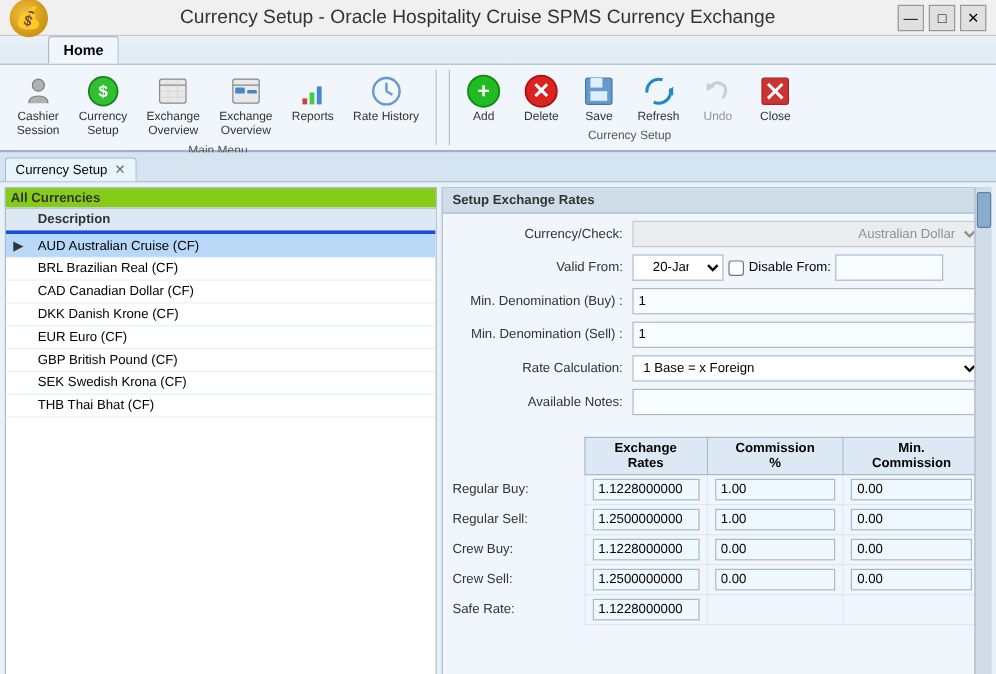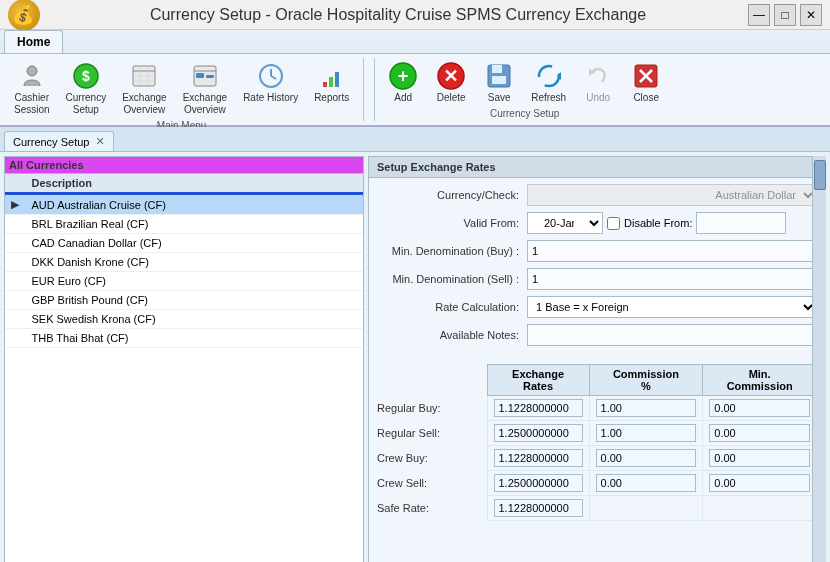--- a/index.html
+++ b/index.html
@@ -6,21 +6,21 @@
     body { font-family: 'Segoe UI', Tahoma, Arial, sans-serif; font-size: 12px; background: #d4e4f0; width: 830px; height: 562px; overflow: hidden; }
 
     
     .title-bar { background: #f0f0f0; border-bottom: 1px solid #ccc; display: flex; align-items: center; justify-content: space-between; padding: 4px 8px; height: 30px; }
     .title-bar-title { font-size: 16px; color: #333; flex: 1; text-align: center; }
     .title-bar-controls { display: flex; gap: 4px; }
     .title-bar-btn { width: 22px; height: 22px; border: 1px solid #999; background: #e0e0e0; cursor: pointer; font-size: 12px; display: flex; align-items: center; justify-content: center; }
 
     
     .ribbon { background: linear-gradient(to bottom, #e8f0f8, #ccdded); border-bottom: 2px solid #aac; }
-    .ribbon-tabs { display: flex; padding: 0 4px; }
+    .ribbon-tabs { display: flex; padding: 0 4px; margin-left: 36px; }
     .ribbon-tab { padding: 4px 12px; font-size: 12px; background: #dce8f0; border: 1px solid #aabbc8; border-bottom: none; cursor: pointer; margin-right: 2px; border-radius: 3px 3px 0 0; }
     .ribbon-tab.active { background: #f0f6fc; font-weight: bold; }
 
     .ribbon-content { background: #f0f6fc; border-top: 1px solid #aabbc8; padding: 4px 8px; display: flex; align-items: flex-end; gap: 2px; }
     .ribbon-group { display: flex; flex-direction: column; align-items: center; border-right: 1px solid #b0c4d8; padding-right: 8px; margin-right: 4px; }
     .ribbon-buttons { display: flex; gap: 4px; }
     .ribbon-btn { display: flex; flex-direction: column; align-items: center; cursor: pointer; padding: 2px 6px; border-radius: 3px; min-width: 44px; }
     .ribbon-btn .btn-icon { width: 32px; height: 32px; display: flex; align-items: center; justify-content: center; font-size: 22px; }
     .ribbon-btn .btn-label { font-size: 10px; color: #333; text-align: center; line-height: 1.2; }
     .ribbon-btn.disabled { opacity: 0.5; cursor: default; }
@@ -31,21 +31,21 @@
     
     .main-area { display: flex; flex-direction: column; height: calc(562px - 30px - 72px); }
     .tab-bar { display: flex; align-items: center; background: #d4e4f0; padding: 4px 4px 0 4px; border-bottom: 1px solid #aabbc8; }
     .content-tab { display: flex; align-items: center; background: #e8f4fc; border: 1px solid #aabbc8; border-bottom: none; padding: 3px 8px; border-radius: 3px 3px 0 0; font-size: 11px; cursor: pointer; }
     .content-tab .tab-close { margin-left: 6px; color: #666; cursor: pointer; font-size: 11px; }
 
     .content-area { display: flex; flex: 1; background: #e8f0f8; padding: 4px; gap: 4px; overflow: hidden; }
 
     
     .left-panel { width: 360px; display: flex; flex-direction: column; }
-    .panel-title { font-size: 11px; font-weight: bold; color: #333; padding: 2px 4px; background: #d946ef; border: 1px solid #aabbc8; border-bottom: none; }
+    .panel-title { font-size: 11px; font-weight: bold; color: #333; padding: 2px 4px; background: #84cc16; border: 1px solid #aabbc8; border-bottom: none; }
     .currency-list { border: 1px solid #aabbc8; background: white; flex: 1; overflow-y: auto; }
     .currency-list table { width: 100%; border-collapse: collapse; }
     .currency-list th { background: #dce8f4; border-bottom: 3px solid #1d4ed8; padding: 3px 6px; text-align: left; font-size: 11px; font-weight: bold; color: #333; }
     .currency-list td { padding: 3px 6px; font-size: 11px; border-bottom: 1px solid #e8f0f8; }
     .currency-list tr.selected td { background: #b8d8f8; }
     .arrow-cell { width: 16px; color: #333; }
 
     
     .right-panel { flex: 1; display: flex; flex-direction: column; }
     .setup-panel { border: 1px solid #aabbc8; background: #f0f6fc; flex: 1; overflow-y: auto; }
@@ -137,37 +137,37 @@
               <rect x="5" y="11" width="8" height="5" fill="#4488cc" rx="1"></rect>
               <rect x="15" y="13" width="8" height="3" fill="#4488cc" rx="1"></rect>
             </svg>
           </div>
           <div class="btn-label">Exchange<br>Overview</div>
         </div>
 
         <div class="ribbon-btn">
           <div class="btn-icon">
             <svg width="28" height="28" viewBox="0 0 28 28">
+              <rect x="5" y="20" width="4" height="5" fill="#cc4444"></rect>
+              <rect x="11" y="15" width="4" height="10" fill="#44cc44"></rect>
+              <rect x="17" y="10" width="4" height="15" fill="#4488cc"></rect>
+            </svg>
+          </div>
+          <div class="btn-label">Reports</div>
+        </div>
+
+        <div class="ribbon-btn">
+          <div class="btn-icon">
+            <svg width="28" height="28" viewBox="0 0 28 28">
               <circle cx="14" cy="14" r="11" fill="none" stroke="#6699cc" stroke-width="2"></circle>
               <line x1="14" y1="7" x2="14" y2="14" stroke="#6699cc" stroke-width="2"></line>
               <line x1="14" y1="14" x2="19" y2="17" stroke="#6699cc" stroke-width="2"></line>
             </svg>
           </div>
           <div class="btn-label">Rate History</div>
-        </div>
-
-        <div class="ribbon-btn">
-          <div class="btn-icon">
-            <svg width="28" height="28" viewBox="0 0 28 28">
-              <rect x="5" y="20" width="4" height="5" fill="#cc4444"></rect>
-              <rect x="11" y="15" width="4" height="10" fill="#44cc44"></rect>
-              <rect x="17" y="10" width="4" height="15" fill="#4488cc"></rect>
-            </svg>
-          </div>
-          <div class="btn-label">Reports</div>
         </div>
       </div>
       <div class="ribbon-section-label">Main Menu</div>
     </div>
     <div class="divider-v"></div>
 
     <div class="ribbon-group" style="border-right: none;">
       <div class="ribbon-buttons">
 
         <div class="ribbon-btn">

